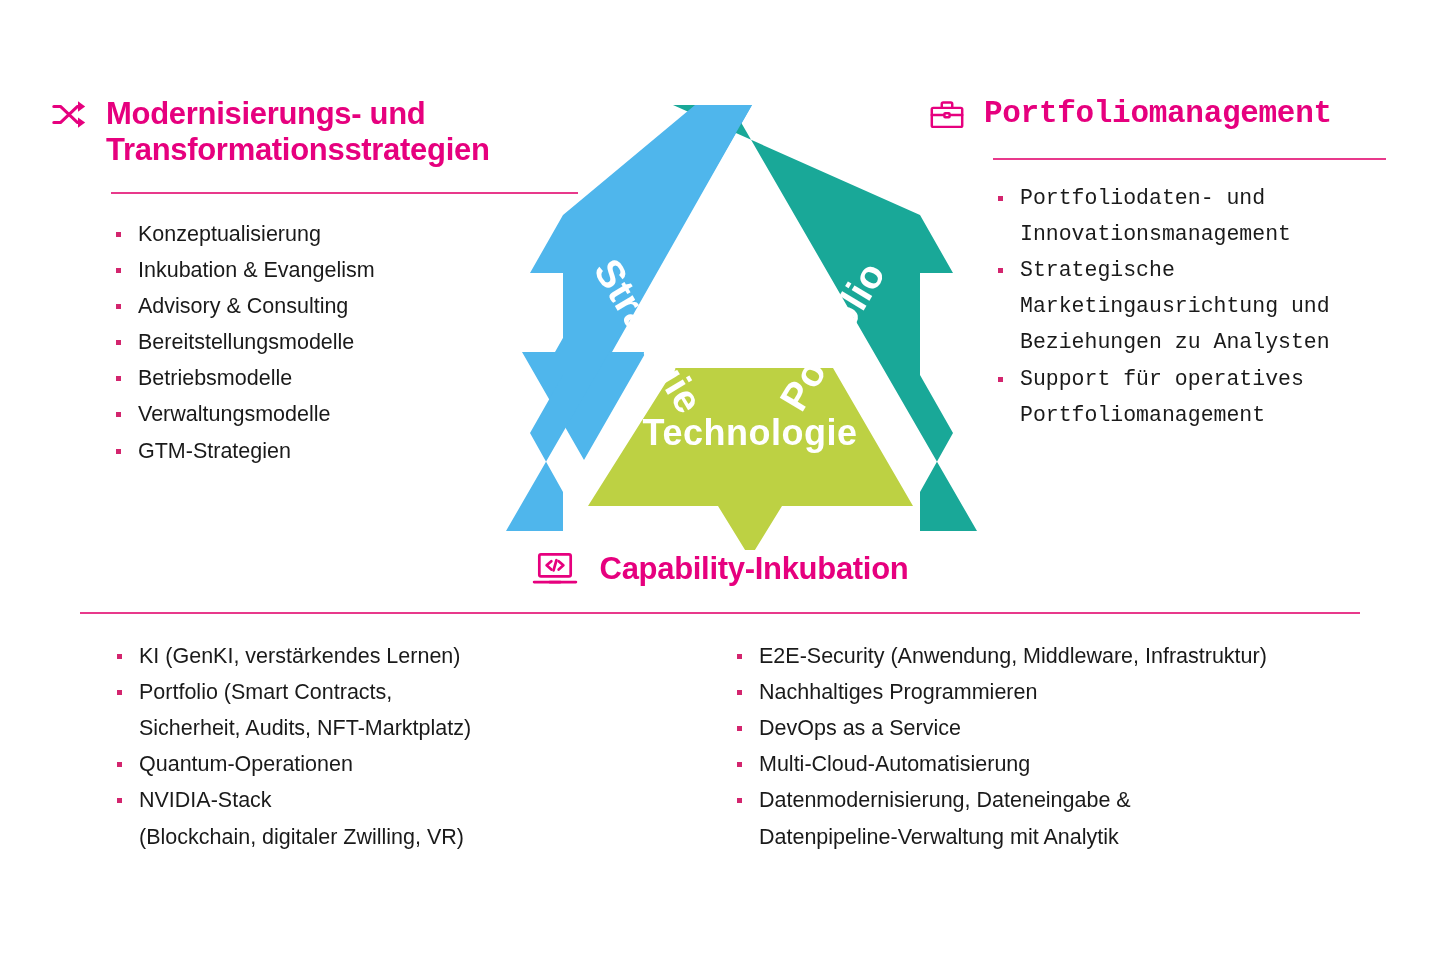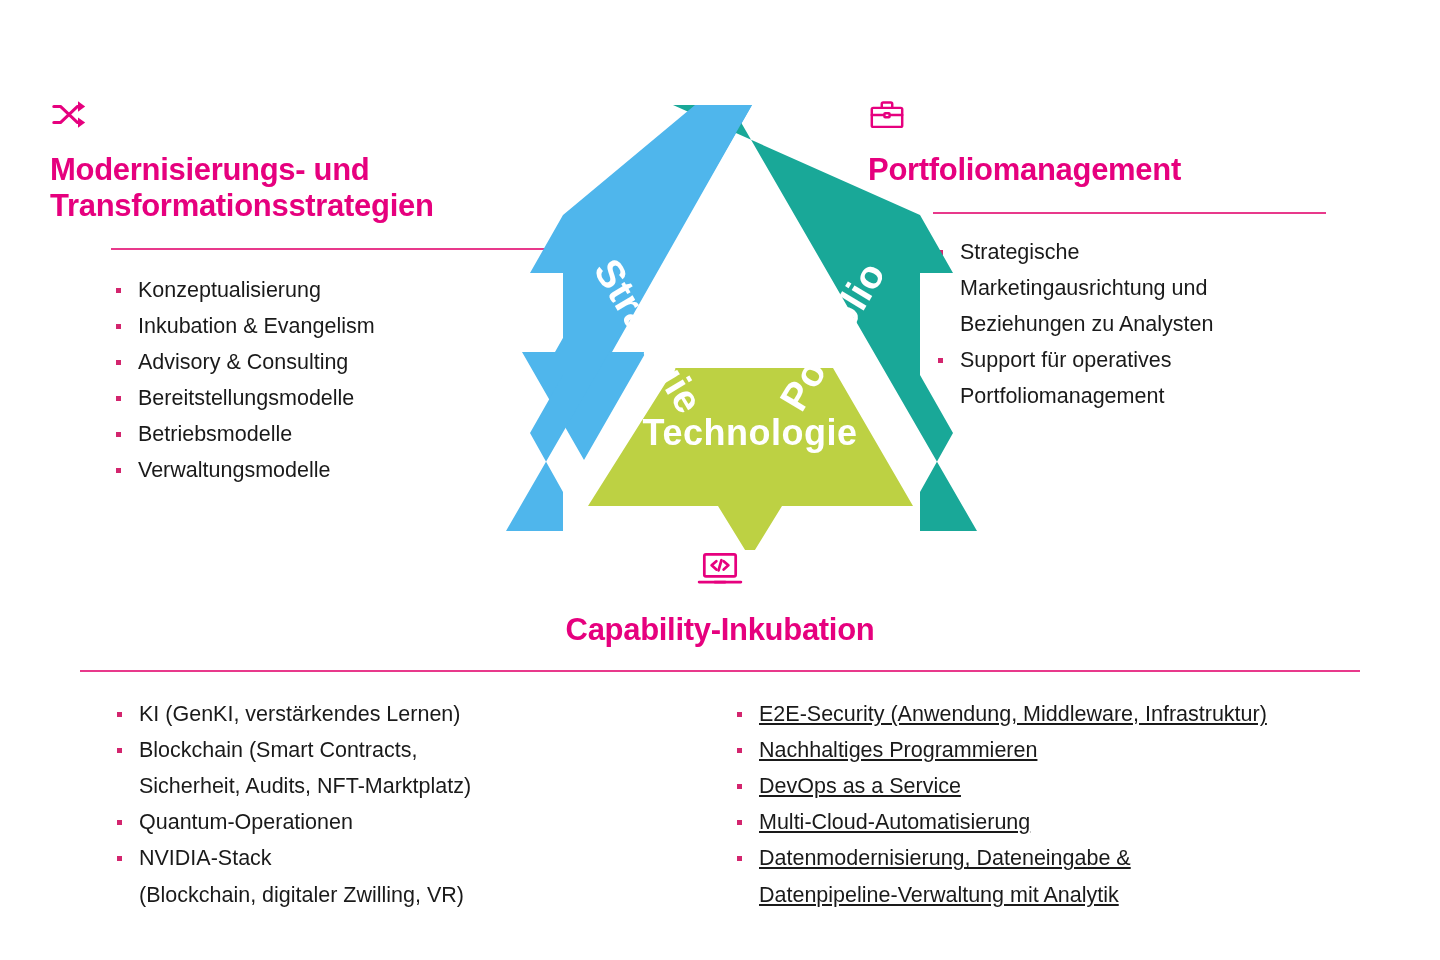--- a/index.html
+++ b/index.html
@@ -15,21 +15,20 @@
     font-family: "Liberation Sans", sans-serif;
     color: #1a1a1a;
     -webkit-font-smoothing: antialiased;
   }
 
   
   .sec-head {
     display: flex;
     align-items: flex-start;
     gap: 18px;
-    flex-direction: column;
   }
   .sec-icon {
     flex: 0 0 auto;
     width: 38px;
     height: 38px;
     display: block;
   }
   .sec-title {
     font-size: 31px;
     font-weight: 700;
@@ -75,23 +74,24 @@
     position: absolute;
     left: 50px;
     top: 96px;
     width: 540px;
   }
   #panel-left .rule { width: 467px; margin-top: 24px; margin-left: 61px; }
   #panel-left .list-wrap { margin-top: 22px; margin-left: 61px; }
 
   #panel-right {
     position: absolute;
-    left: 868px;
+    left: 928px;
     top: 96px;
     width: 478px;
+    font-family: Liberation Mono, monospace;
   }
   #panel-right .rule { width: 393px; margin-top: 24px; margin-left: 65px; }
   #panel-right .list-wrap { margin-top: 20px; margin-left: 65px; }
 
   #panel-bottom {
     position: absolute;
     left: 0;
     top: 548px;
     width: 1440px;
   }
@@ -105,21 +105,21 @@
     margin: 22px auto 0 auto;
   }
   .bottom-cols {
     display: flex;
     margin-top: 24px;
     padding-left: 112px;
     padding-right: 44px;
     gap: 90px;
   }
   .bottom-cols .col-a { width: 530px; }
-  .bottom-cols .col-b { width: 660px; text-decoration: underline; }
+  .bottom-cols .col-b { width: 660px; }
 
   
   #diagram {
     position: absolute;
     left: 500px;
     top: 90px;
     width: 500px;
     height: 460px;
   }
   .band-label {
@@ -147,39 +147,42 @@
   </div>
   <hr class="rule">
   <div class="list-wrap">
     <ul class="blist">
       <li>Konzeptualisierung</li>
       <li>Inkubation &amp; Evangelism</li>
       <li>Advisory &amp; Consulting</li>
       <li>Bereitstellungsmodelle</li>
       <li>Betriebsmodelle</li>
       <li>Verwaltungsmodelle</li>
+      <li>GTM-Strategien</li>
     </ul>
   </div>
 </section>
 
 <section id="panel-right">
   <div class="sec-head">
     <svg class="sec-icon" viewBox="0 0 40 40" aria-hidden="true">
       <g fill="none" stroke="#e6007e" stroke-width="2.6" stroke-linejoin="round" stroke-linecap="round">
         <rect x="4" y="12.5" width="32" height="20" rx="1.5"></rect>
         <path d="M14.5 12.5 V8.5 a1.6 1.6 0 0 1 1.6-1.6 h7.8 a1.6 1.6 0 0 1 1.6 1.6 v4"></path>
         <path d="M4 20 H36"></path>
         <rect x="17.3" y="18.2" width="5.4" height="4.2" rx="0.8" fill="#ffffff"></rect>
       </g>
     </svg>
     <h2 class="sec-title">Portfoliomanagement</h2>
   </div>
   <hr class="rule">
   <div class="list-wrap">
     <ul class="blist">
+      <li>Portfoliodaten- und
+Innovationsmanagement</li>
       <li>Strategische
 Marketingausrichtung und
 Beziehungen zu Analysten</li>
       <li>Support für operatives
 Portfoliomanagement</li>
     </ul>
   </div>
 </section>
 
 <div id="diagram">
@@ -317,21 +320,21 @@
         <path d="M23.4 11.6 L20.6 21.4"></path>
       </g>
     </svg>
     <h2 class="sec-title">Capability-Inkubation</h2>
   </div>
   <hr class="rule">
   <div class="bottom-cols">
     <div class="col-a">
       <ul class="blist">
         <li>KI (GenKI, verstärkendes Lernen)</li>
-        <li>Blockchain (Smart Contracts,
+        <li>Portfolio (Smart Contracts,
 Sicherheit, Audits, NFT-Marktplatz)</li>
         <li>Quantum-Operationen</li>
         <li>NVIDIA-Stack
 (Blockchain, digitaler Zwilling, VR)</li>
       </ul>
     </div>
     <div class="col-b">
       <ul class="blist">
         <li>E2E-Security (Anwendung, Middleware, Infrastruktur)</li>
         <li>Nachhaltiges Programmieren</li>

